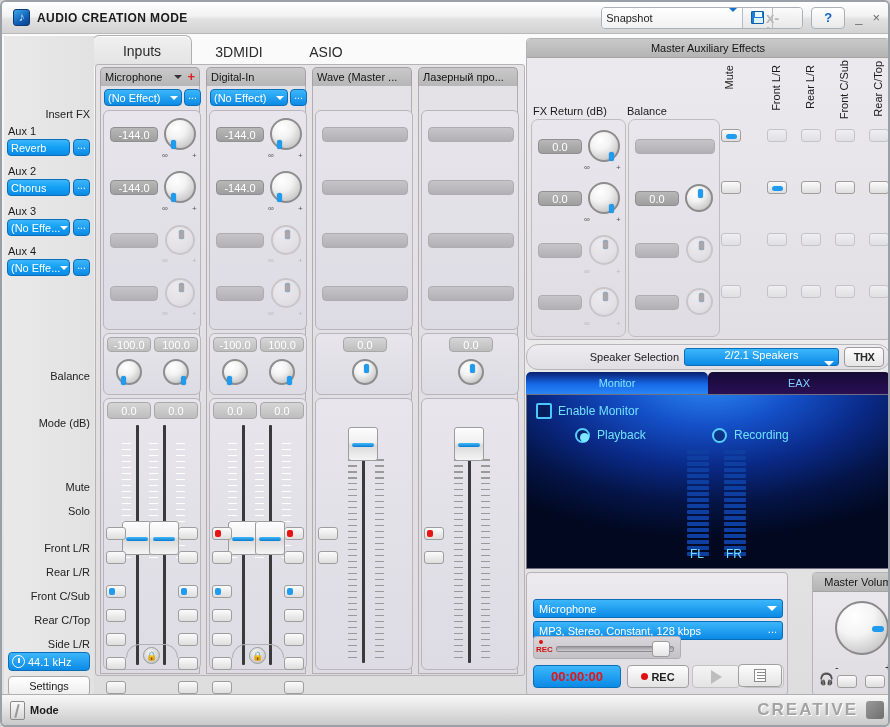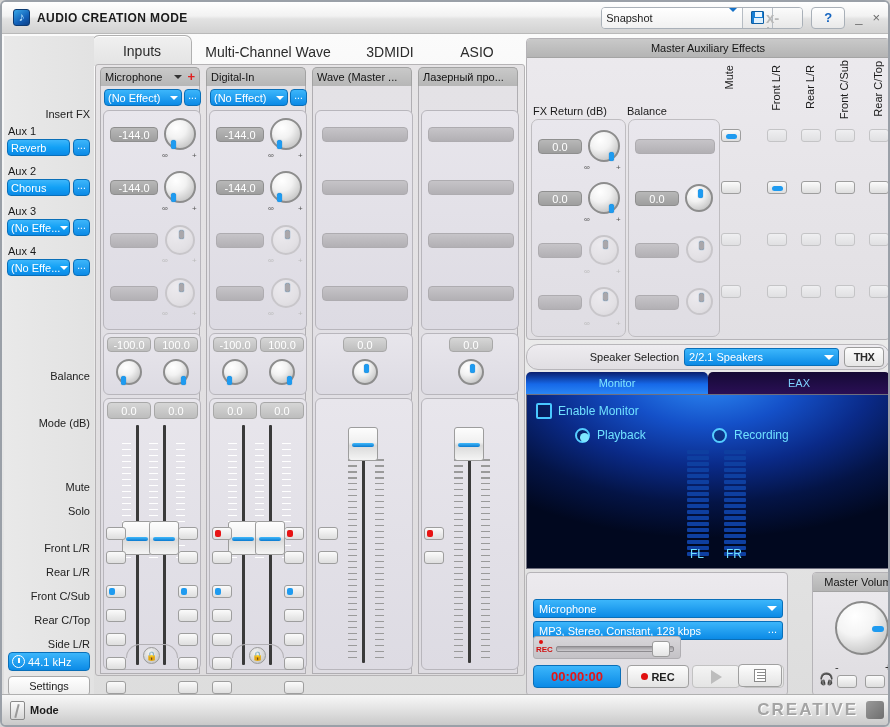--- a/index.html
+++ b/index.html
@@ -290,21 +290,21 @@
   .speaker-bar {
     position:absolute; left:524px; top:342px; width:364px; height:26px;
     background: linear-gradient(180deg,#eeecf0,#e0dee2);
     border:1px solid #b8b6ba; border-radius:12px;
     display:flex; align-items:center; padding:0 5px; gap:5px;
   }
   .sp-label { margin-left:auto; font-size:11px; color:#1a1a1a; }
   .sp-combo {
     width:155px; height:18px; border-radius:3px;
     background: linear-gradient(180deg,#3cb6fb,#0b8ae6); border:1px solid #0a6fb8;
-    color:#fff; font-size:11px; display:flex;align-items:center; padding:0 4px;
+    color:#fff; font-size:11px; display:flex;align-items:center; padding:0 4px;flex-direction:column;
   }
   .sp-combo .arr{margin-left:auto;width:0;height:0;
     border-left:5px solid transparent;border-right:5px solid transparent;border-top:5px solid #fff;}
   .thx {
     width:40px;height:20px;border-radius:4px; border:1px solid #9b9b9b;
     background: linear-gradient(180deg,#fdfdfd,#e6e6e6);
     display:flex;align-items:center;justify-content:center;
     font-size:11px; font-weight:bold; letter-spacing:-0.5px; color:#2a2a2a;
   }
 
@@ -460,21 +460,20 @@
       <div class="help-btn">?</div>
       <div class="winctl">
         <span>_</span>
         <span>×</span>
       </div>
     </div>
   </div>
 
   <div class="tabrow">
     <div class="tab active tab-inputs">Inputs</div>
-    <div class="tab inactive tab-mcw">Multi-Channel Wave</div>
     <div class="tab inactive tab-3dmidi">3DMIDI</div>
     <div class="tab inactive tab-asio">ASIO</div>
   </div>
 
   <div class="sidebar">
     <div class="sb-lab" style="top:72px">Insert FX</div>
 
     <div class="aux-name" style="top:89px">Aux 1</div>
     <div class="aux-row" style="top:103px">
       <div class="aux-combo">

